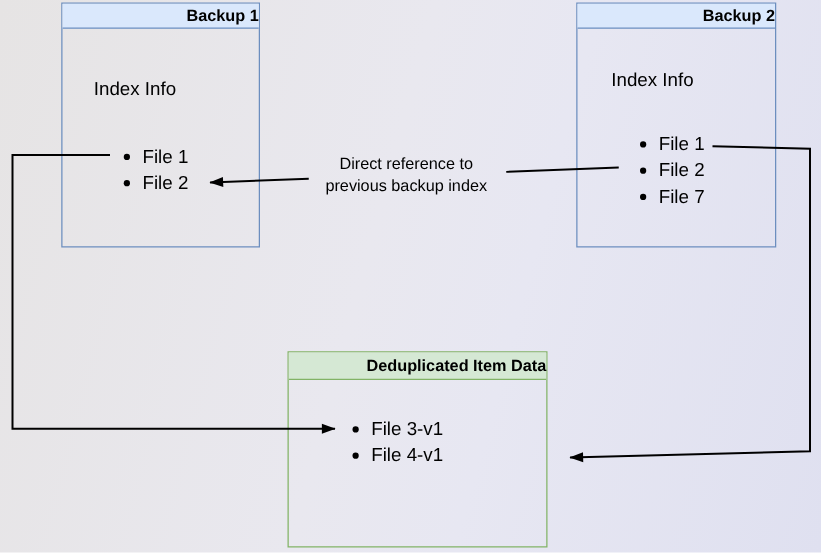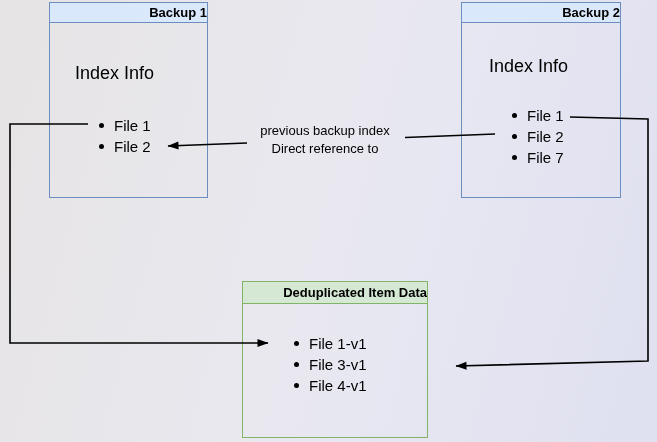--- a/index.html
+++ b/index.html
@@ -35,21 +35,21 @@
     white-space: nowrap;
   }
   .box.green .box-header {
     background: #d5e8d4;
     border-bottom-color: #82b366;
     height: 22px;
     line-height: 22px;
   }
   .subtitle {
     position: absolute;
-    font-size: 18px;
+    font-size: 15px;
     white-space: nowrap;
   }
   ul.filelist {
     position: absolute;
     margin: 0;
     padding: 0;
     list-style: none;
   }
   ul.filelist li {
     display: flex;
@@ -86,21 +86,21 @@
   }
   svg.connectors path.wire {
     fill: none;
     stroke: #000;
     stroke-width: 1.6px;
     stroke-linejoin: miter;
   }
   
   #backup1 { left: 49px;  top: 2px;   width: 159px; height: 196px; }
   #backup2 { left: 444px; top: 2px;   width: 160px; height: 196px; margin-left: 17px; }
-  #dedup   { left: 230px; top: 281px; width: 186px; height: 157px; margin-left: 12px; }
+  #dedup   { left: 230px; top: 281px; width: 208px; height: 157px; }
   #backup1 .subtitle { left: 25px; top: 60px; }
   #backup2 .subtitle { left: 27px; top: 53px; }
   #backup1 ul.filelist { left: 49px; top: 112px; }
   #backup2 ul.filelist { left: 50px; top: 102px; }
   #dedup   ul.filelist { left: 51px; top: 51px; }
 </style>
 </head>
 <body>
 
 <div class="canvas">
@@ -137,36 +137,32 @@
         <span>File 7</span>
       </li>
     </ul>
   </div>
 
   <div class="box green" id="dedup">
     <div class="box-header">Deduplicated Item Data</div>
     <ul class="filelist">
       <li>
         <span class="dot"></span>
-        <span>File 1-v1</span>
-      </li>
-      <li>
-        <span class="dot"></span>
         <span>File 3-v1</span>
       </li>
       <li>
         <span class="dot"></span>
         <span>File 4-v1</span>
       </li>
     </ul>
   </div>
 
   <div class="annotation">
+    <div>Direct reference to</div>
     <div>previous backup index</div>
-    <div>Direct reference to</div>
   </div>
 
   <svg class="connectors" viewBox="0 0 657 442" xmlns="http://www.w3.org/2000/svg">
     <defs>
       <marker id="arrowhead" viewBox="0 0 12 9" markerWidth="12" markerHeight="9" refX="11" refY="4.5" orient="auto" markerUnits="userSpaceOnUse">
         <path d="M0.5,0.5 L11.5,4.5 L0.5,8.5 Z" fill="#000"></path>
       </marker>
     </defs>
     <path class="wire" d="M 88 124 L 10 124 L 10 343 L 268 343" marker-end="url(#arrowhead)"></path>
     <path class="wire" d="M 570 117 L 648 119 L 648 361 L 456 366" marker-end="url(#arrowhead)"></path>

